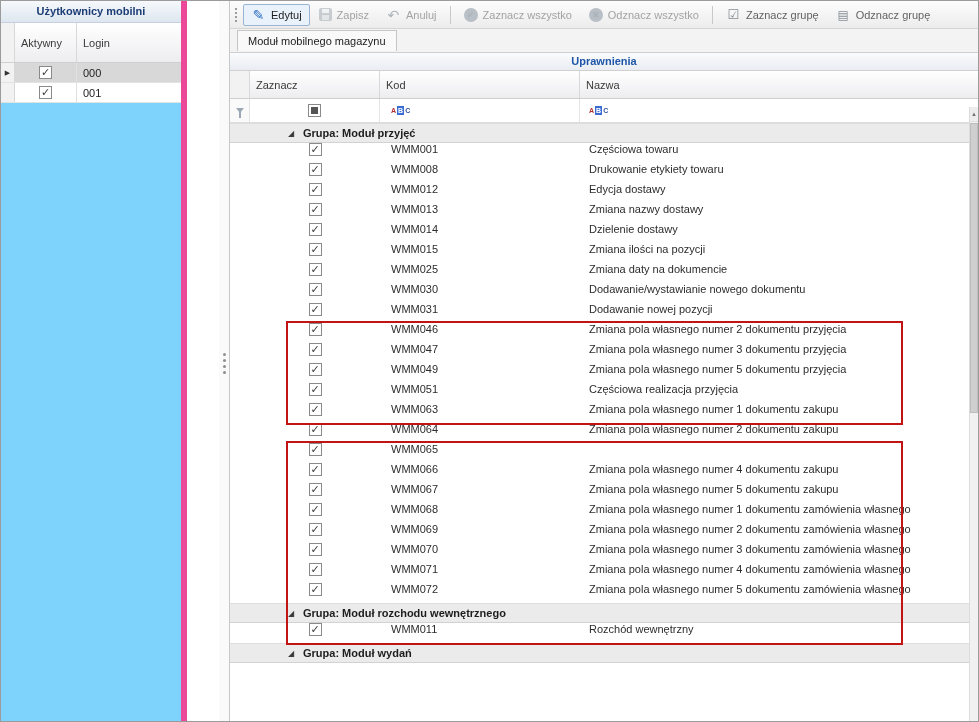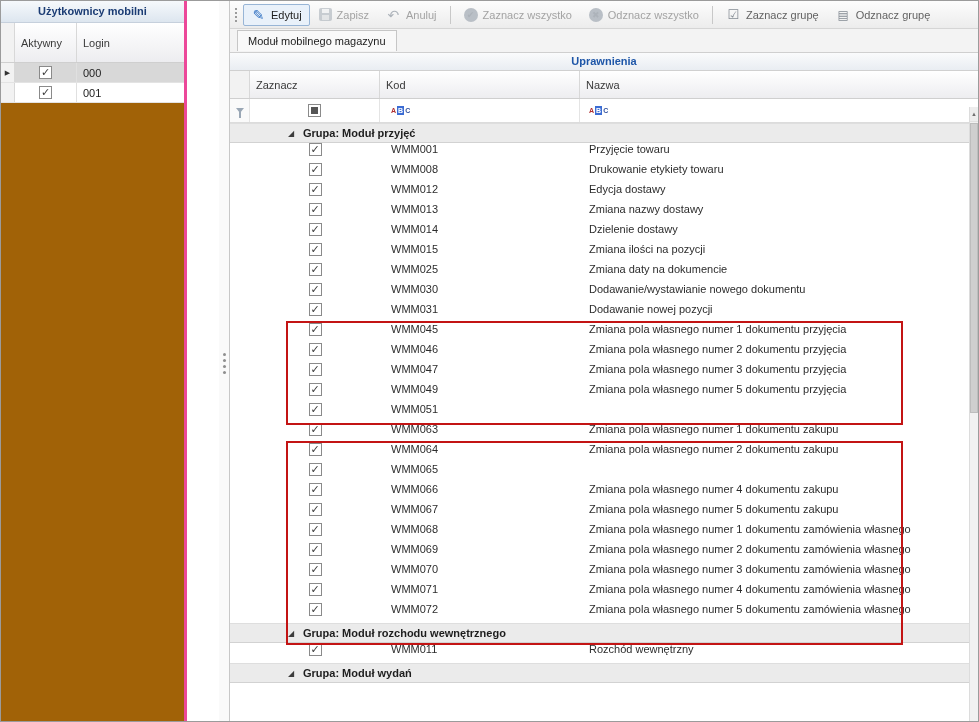--- a/index.html
+++ b/index.html
@@ -11,21 +11,21 @@
   }
   .window {
     position: relative;
     width: 979px; height: 722px;
     border: 1px solid #9b9b9b;
     background: #fff;
     overflow: hidden;
   }
 
   
-  .left-panel { position:absolute; left:0; top:0; width:186px; height:100%; background:#a16207; border-right:3px solid #ec4899; }
+  .left-panel { position:absolute; left:0; top:0; width:186px; height:100%; background:#7dd3fc; border-right:6px solid #ec4899; }
   .lp-title {
     height:22px; line-height:21px; text-align:center; font-weight:bold; color:#1b3c74;
     background: linear-gradient(#f6f9fc, #dde6ef);
     border-bottom:1px solid #c6d0dc;
   }
   .lp-head { display:flex; height:40px; background:linear-gradient(#ffffff,#ededf0); border-bottom:1px solid #cfcfcf; }
   .lp-hcell { display:flex; align-items:center; padding-left:6px; border-right:1px solid #d8d8d8; color:#3a3a3a; }
   .lp-ind-h { width:14px; padding-left:0; background:#f2f2f2; }
   .lp-akt-h { width:62px; }
   .lp-login-h { flex:1; border-right:none; }
@@ -240,21 +240,21 @@
           <div class="group-row">
     <span class="expand-icon"></span>
     <span class="g-label">Grupa: Moduł przyjęć</span>
   </div>
           <div class="perm-row">
     <div class="c-ind"></div>
     <div class="c-check">
       <span class="cb checked"></span>
     </div>
     <div class="c-kod">WMM001</div>
-    <div class="c-nazwa">Przyjęcie towaru</div>
+    <div class="c-nazwa">Częściowa towaru</div>
   </div>
           <div class="perm-row">
     <div class="c-ind"></div>
     <div class="c-check">
       <span class="cb checked"></span>
     </div>
     <div class="c-kod">WMM008</div>
     <div class="c-nazwa">Drukowanie etykiety towaru</div>
   </div>
           <div class="perm-row">
@@ -311,28 +311,20 @@
       <span class="cb checked"></span>
     </div>
     <div class="c-kod">WMM031</div>
     <div class="c-nazwa">Dodawanie nowej pozycji</div>
   </div>
           <div class="perm-row">
     <div class="c-ind"></div>
     <div class="c-check">
       <span class="cb checked"></span>
     </div>
-    <div class="c-kod">WMM045</div>
-    <div class="c-nazwa">Zmiana pola własnego numer 1 dokumentu przyjęcia</div>
-  </div>
-          <div class="perm-row">
-    <div class="c-ind"></div>
-    <div class="c-check">
-      <span class="cb checked"></span>
-    </div>
     <div class="c-kod">WMM046</div>
     <div class="c-nazwa">Zmiana pola własnego numer 2 dokumentu przyjęcia</div>
   </div>
           <div class="perm-row">
     <div class="c-ind"></div>
     <div class="c-check">
       <span class="cb checked"></span>
     </div>
     <div class="c-kod">WMM047</div>
     <div class="c-nazwa">Zmiana pola własnego numer 3 dokumentu przyjęcia</div>
@@ -344,20 +336,21 @@
     </div>
     <div class="c-kod">WMM049</div>
     <div class="c-nazwa">Zmiana pola własnego numer 5 dokumentu przyjęcia</div>
   </div>
           <div class="perm-row">
     <div class="c-ind"></div>
     <div class="c-check">
       <span class="cb checked"></span>
     </div>
     <div class="c-kod">WMM051</div>
+    <div class="c-nazwa">Częściowa realizacja przyjęcia</div>
   </div>
           <div class="perm-row">
     <div class="c-ind"></div>
     <div class="c-check">
       <span class="cb checked"></span>
     </div>
     <div class="c-kod">WMM063</div>
     <div class="c-nazwa">Zmiana pola własnego numer 1 dokumentu zakupu</div>
   </div>
           <div class="perm-row">

